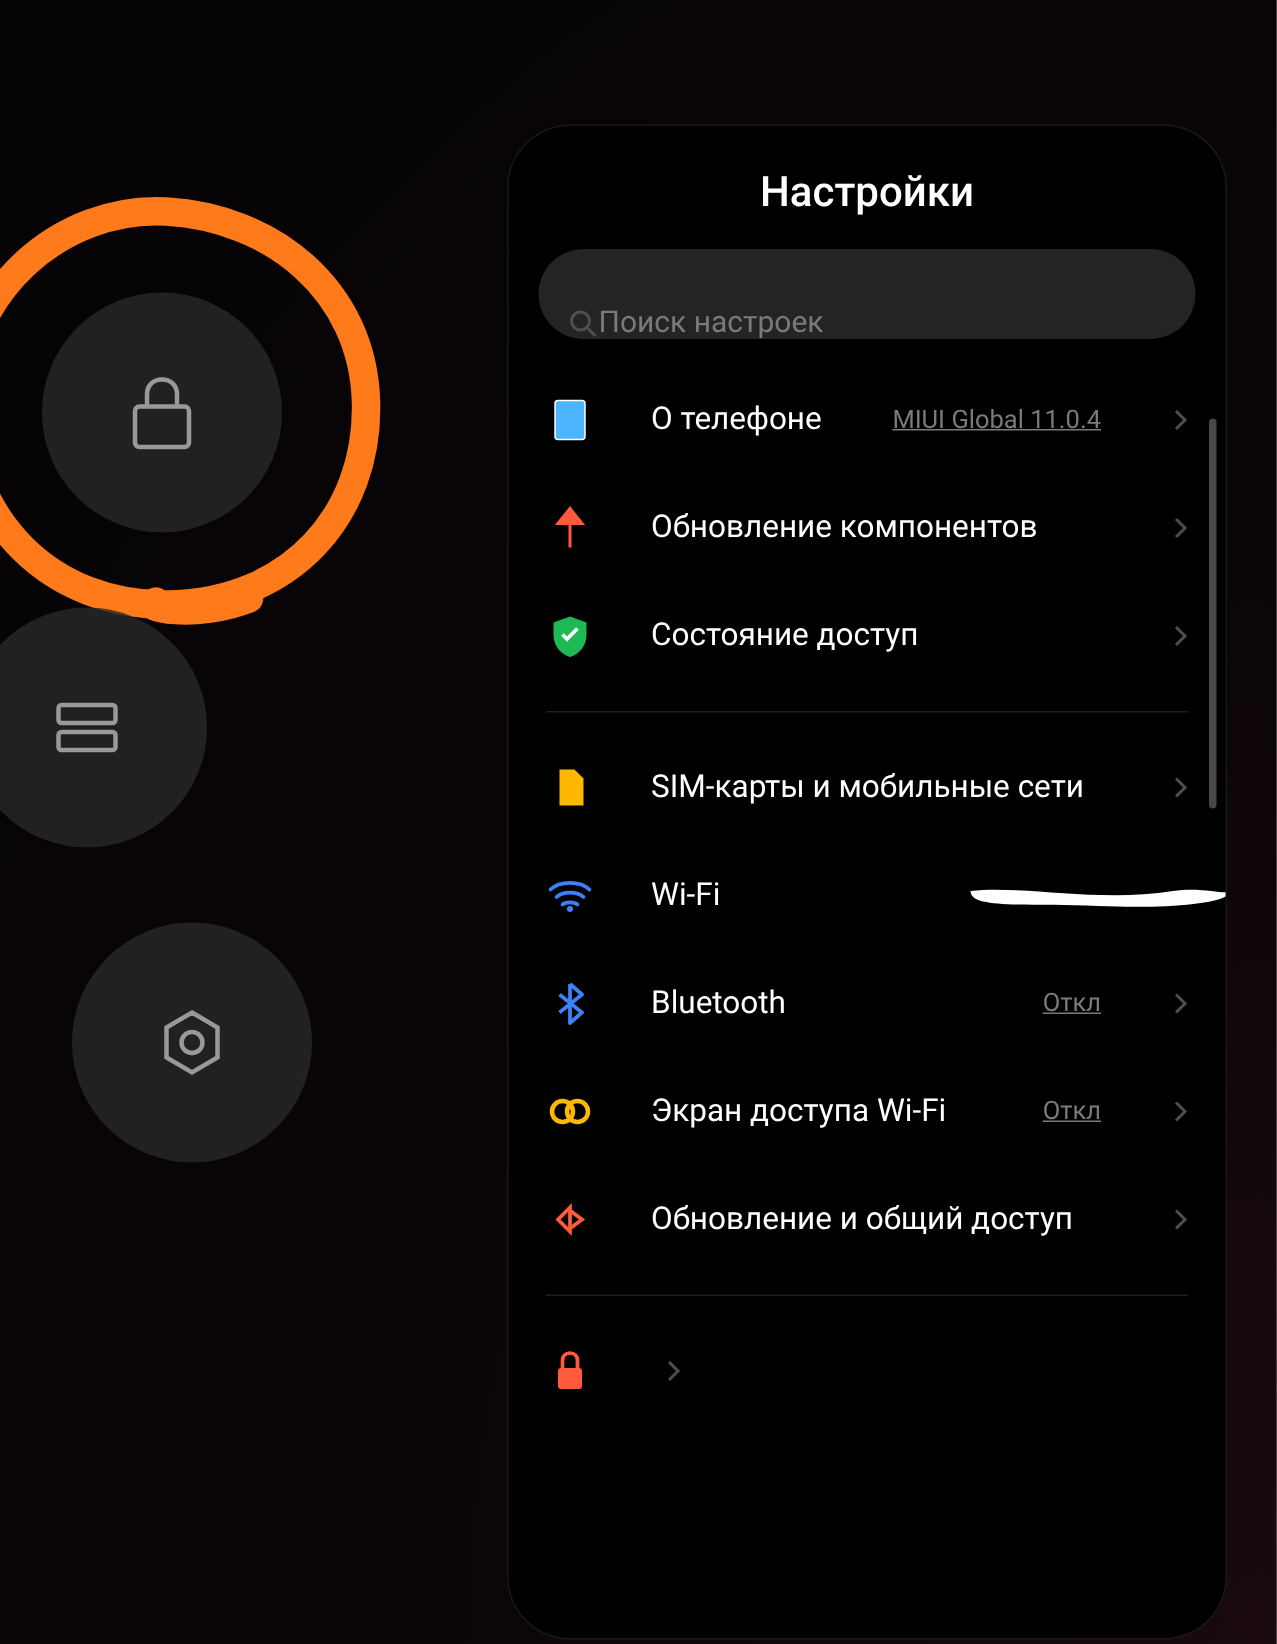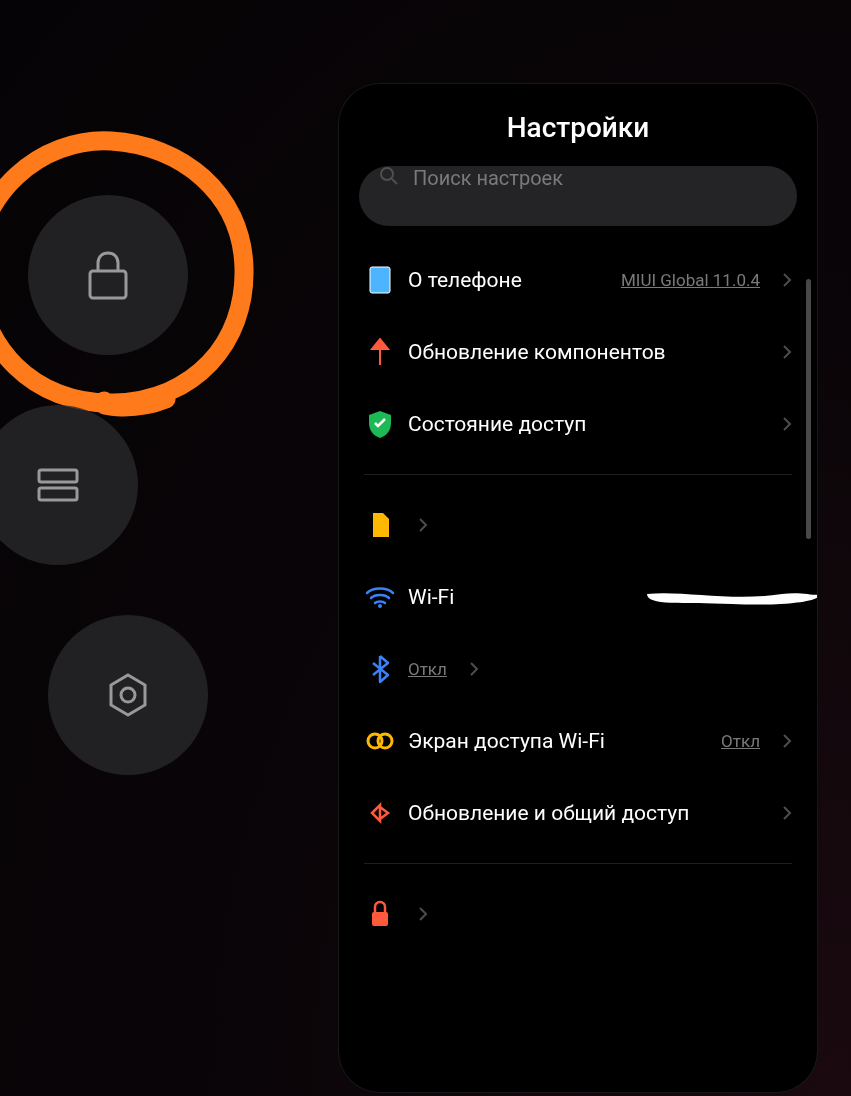--- a/index.html
+++ b/index.html
@@ -70,38 +70,37 @@
       font-weight: 500;
       text-align: center;
       padding: 12px 0 22px;
     }
     .search-bar {
       margin: 0 20px 18px;
       background: rgba(40, 40, 43, 0.9);
       border-radius: 35px;
       height: 60px;
       display: flex;
-      align-items: flex-start;
+      align-items: flex-end;
       padding: 0 20px;
-      gap: 14px;
     }
     .search-icon {
       width: 20px;
       height: 20px;
       opacity: 0.5;
     }
     .search-placeholder {
       color: #7a7a7d;
       font-size: 20px;
     }
     .list-item {
       display: flex;
       align-items: center;
       padding: 20px 25px;
-      gap: 12px;
+      gap: 38px;
       cursor: pointer;
     }
     .item-icon {
       width: 32px;
       height: 32px;
       display: flex;
       align-items: center;
       justify-content: center;
       flex-shrink: 0;
     }
@@ -224,20 +223,21 @@
   </div>
 
   <div class="divider"></div>
 
   <div class="list-item">
     <div class="item-icon">
       <svg width="22" height="28" viewBox="0 0 22 28">
           <path d="M4 2 L14 2 L20 8 L20 26 L4 26 Z" fill="#ffb800" rx="2"></path>
         </svg>
     </div>
+    <div class="item-label">SIM-карты и мобильные сети</div>
     <svg class="chevron" viewBox="0 0 10 16">
         <path d="M2 2 L8 8 L2 14" fill="none" stroke="#999" stroke-width="2"></path>
       </svg>
   </div>
 
   <div class="list-item">
     <div class="item-icon">
       <svg width="30" height="24" viewBox="0 0 30 24">
           <path d="M2 8 C8 2 22 2 28 8 M6 13 C10 9 20 9 24 13 M10 18 C12 16 18 16 20 18" fill="none" stroke="#3b82f6" stroke-width="2.5" stroke-linecap="round"></path>
           <circle cx="15" cy="21" r="2" fill="#3b82f6"></circle>
@@ -250,20 +250,21 @@
         </svg>
     </div>
   </div>
 
   <div class="list-item">
     <div class="item-icon">
       <svg width="20" height="30" viewBox="0 0 20 30">
           <path d="M10 2 L10 28 L18 21 L3 9 M10 2 L18 9 L3 21" fill="none" stroke="#3b82f6" stroke-width="2.5" stroke-linejoin="round"></path>
         </svg>
     </div>
+    <div class="item-label">Bluetooth</div>
     <div class="item-value">Откл</div>
     <svg class="chevron" viewBox="0 0 10 16">
         <path d="M2 2 L8 8 L2 14" fill="none" stroke="#999" stroke-width="2"></path>
       </svg>
   </div>
 
   <div class="list-item">
     <div class="item-icon">
       <svg width="30" height="24" viewBox="0 0 30 24">
           <circle cx="10" cy="12" r="7" fill="none" stroke="#ffb800" stroke-width="3"></circle>

